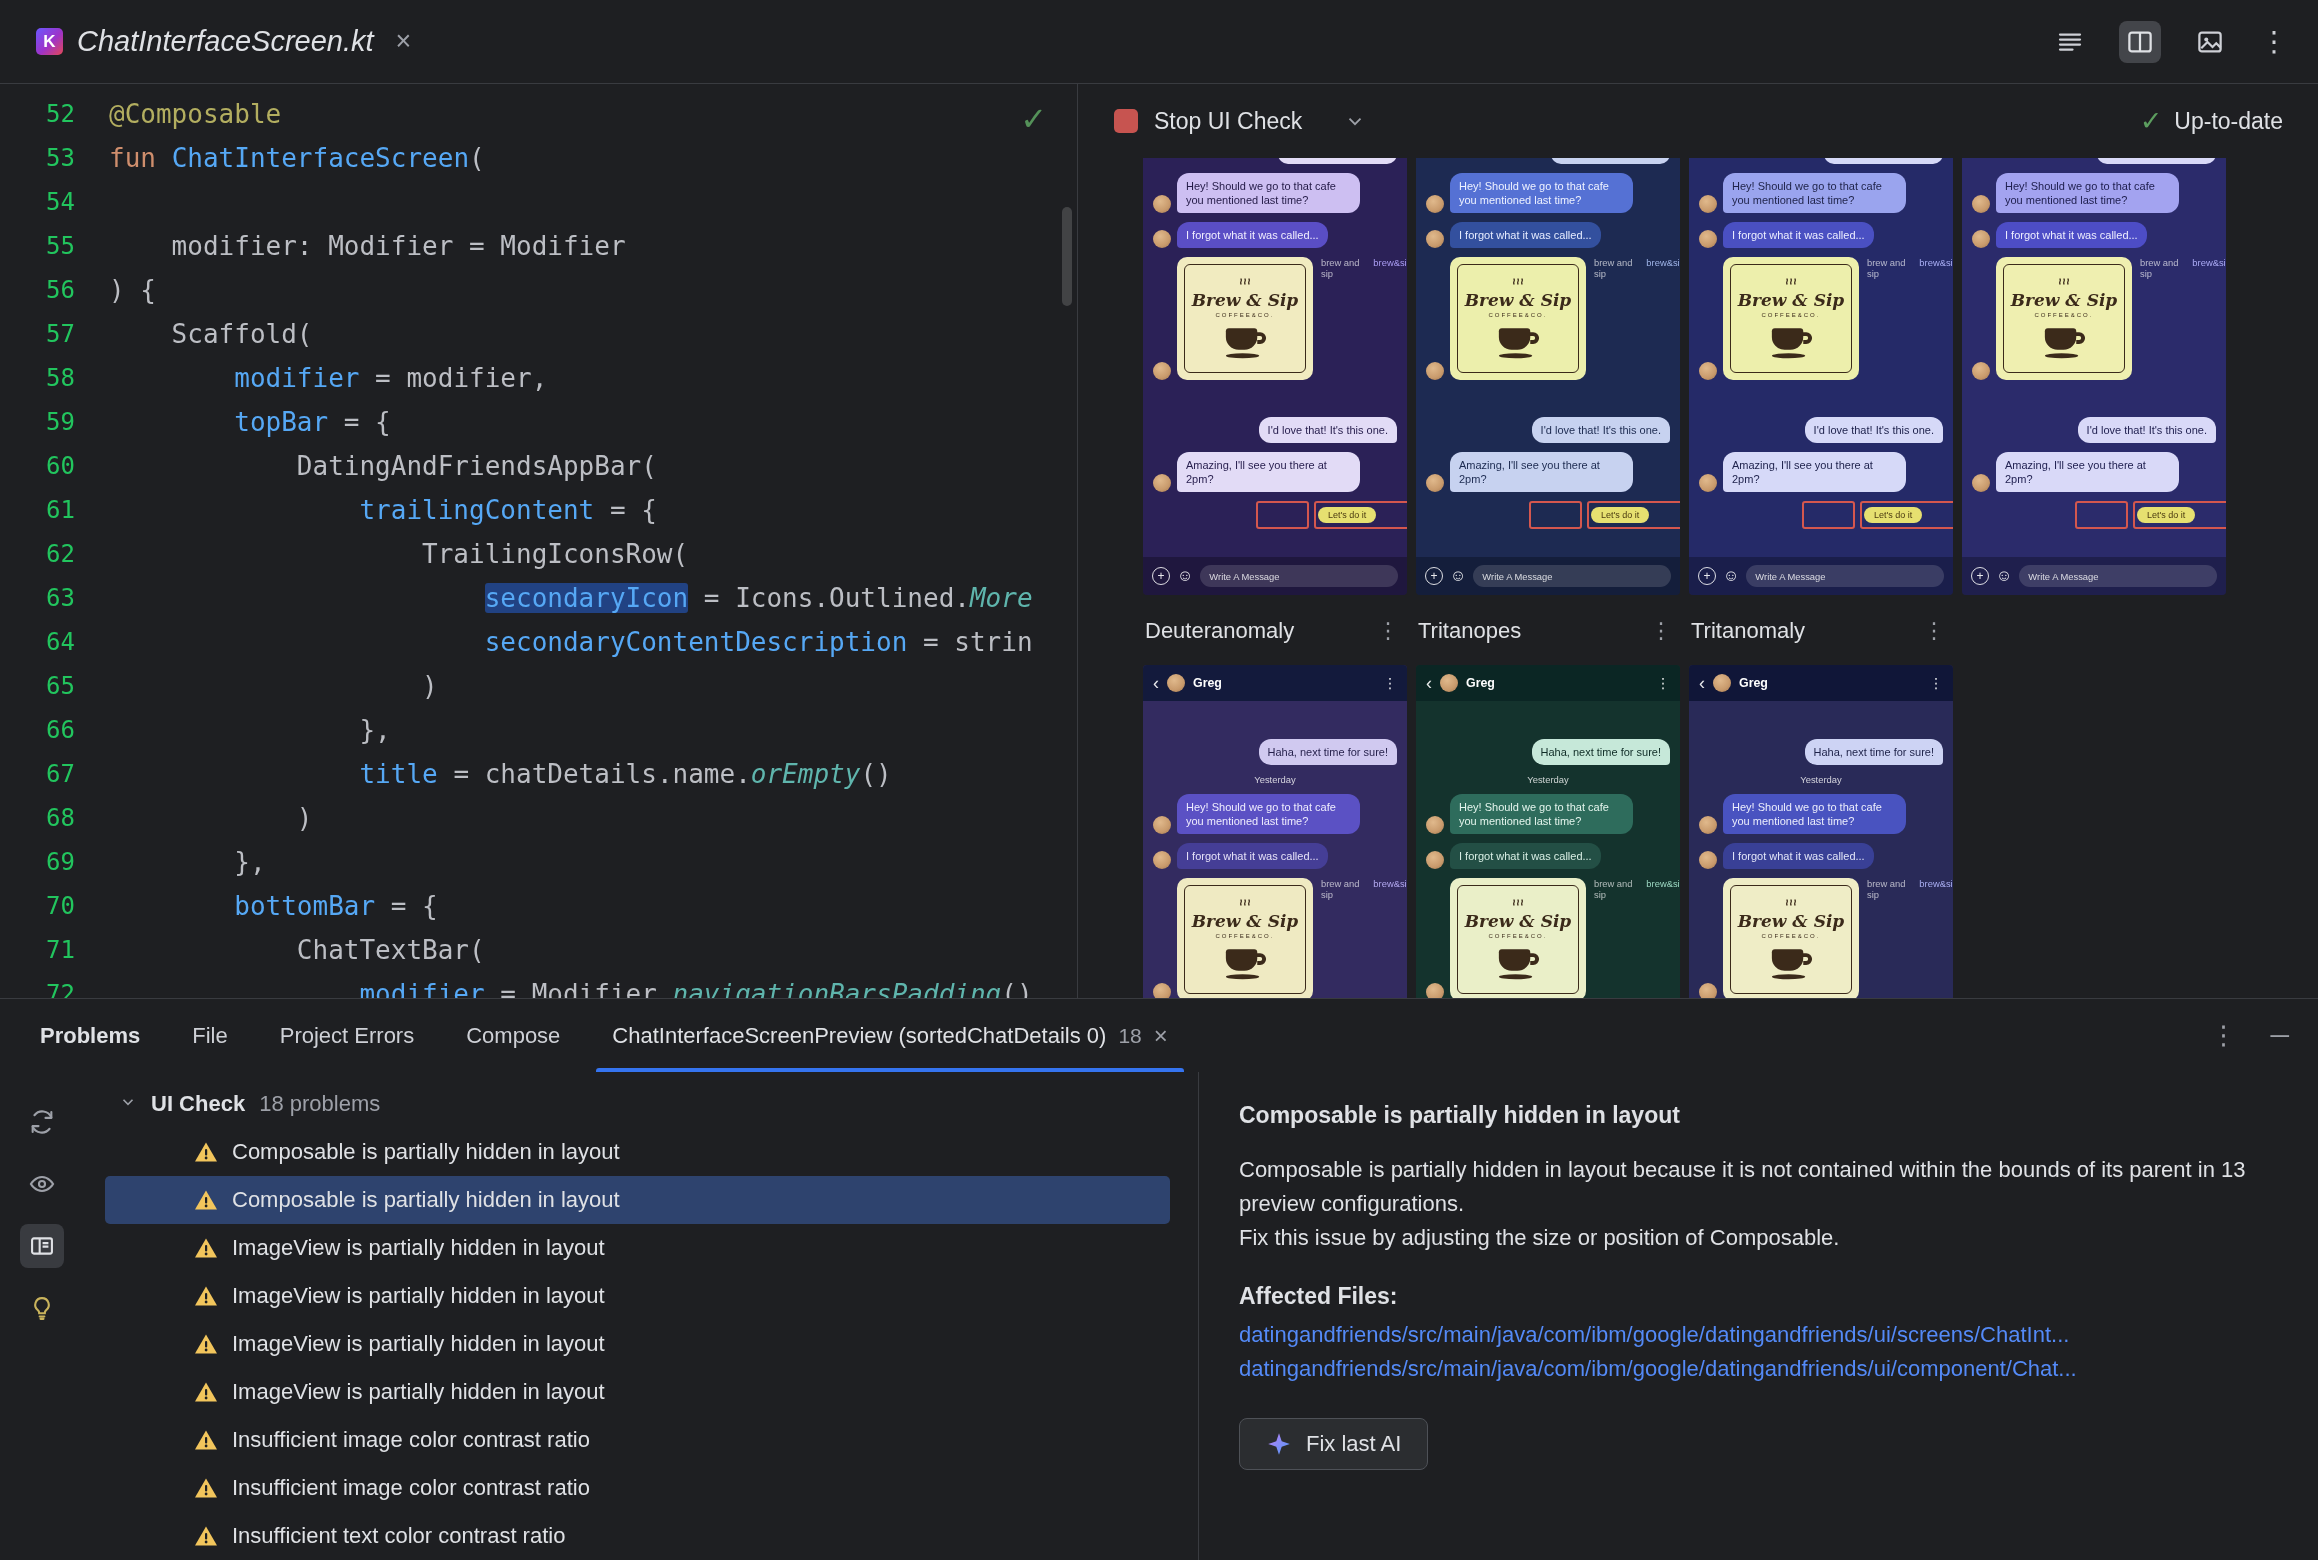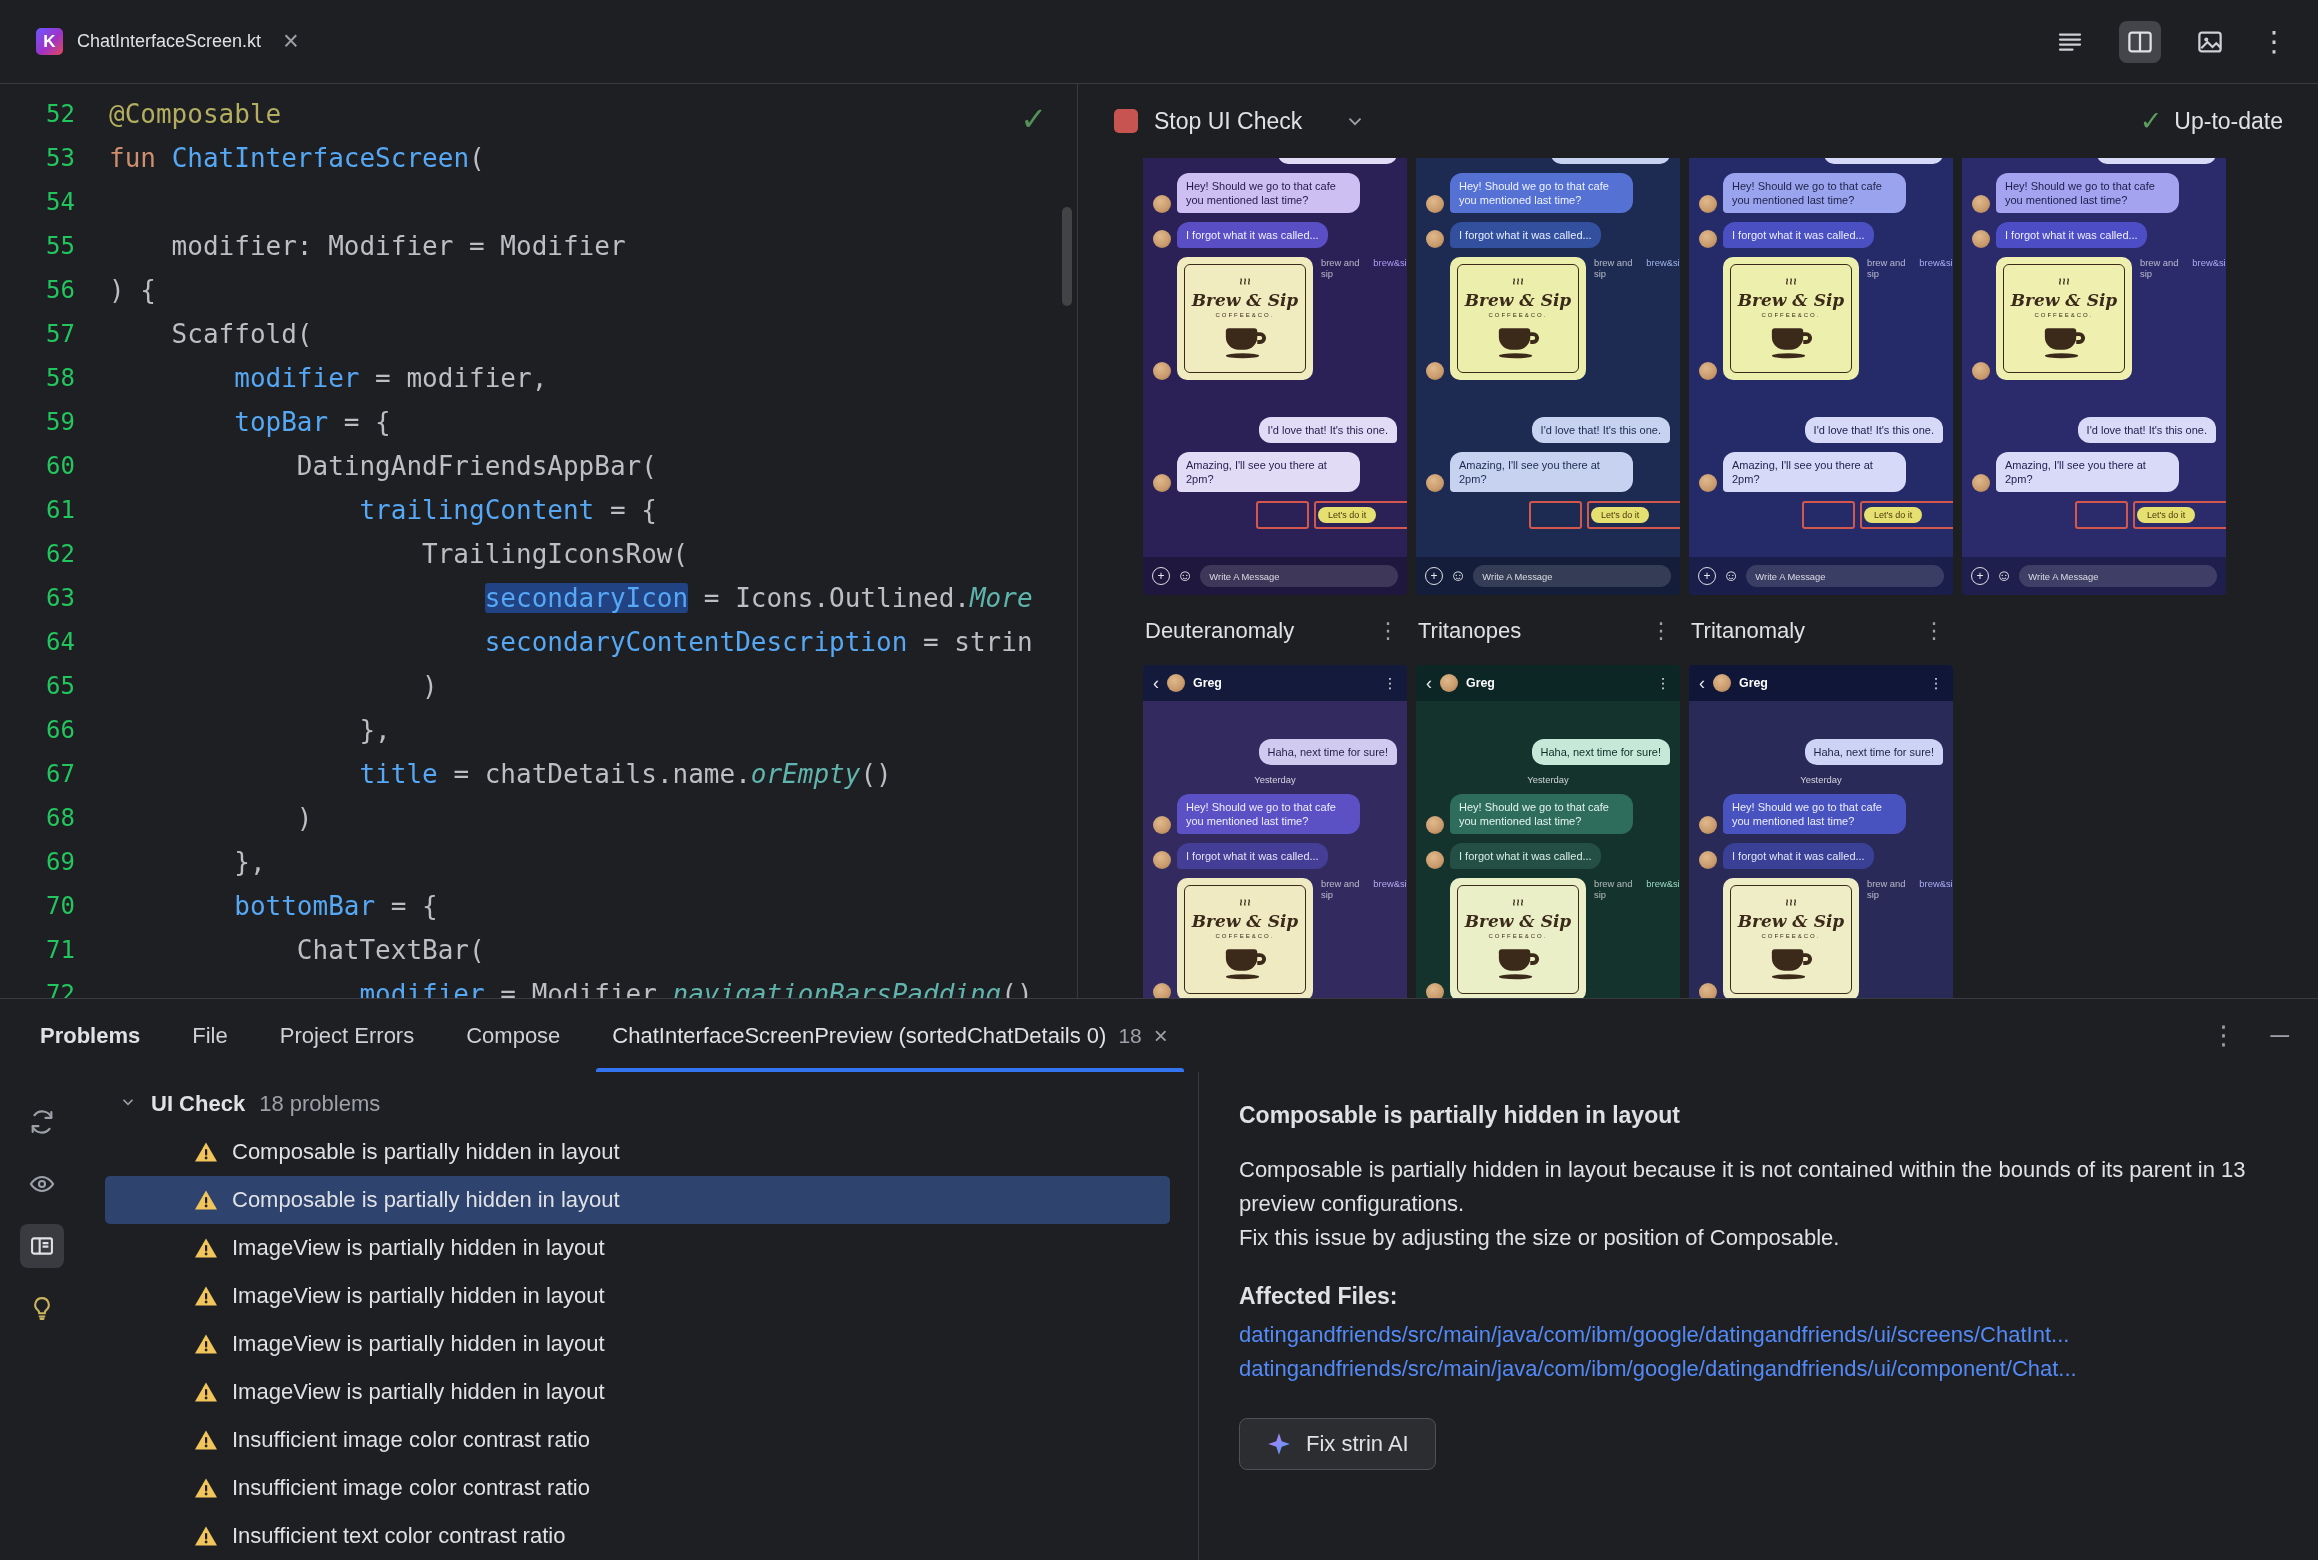--- a/index.html
+++ b/index.html
@@ -7,21 +7,21 @@
   .root{
     width:2319px;height:1560px;background:#1E1F22;color:#DFE1E5;
     font-family:"Liberation Sans",sans-serif;display:flex;flex-direction:column;
     overflow:hidden;position:relative;
   }
   
   .tabbar{flex:0 0 84px;border-bottom:1px solid #393B40;display:flex;align-items:center;padding:0 30px 0 26px;}
   .tab{display:flex;align-items:center;gap:14px;height:100%;padding:0 10px;}
   .kt-icon{width:27px;height:27px;border-radius:5px;background:linear-gradient(135deg,#6B57FF 0%,#9E33C8 55%,#E44857 100%);
     display:flex;align-items:center;justify-content:center;font-size:17px;font-weight:bold;color:#fff;}
-  .tab-title{font-size:18px;color:#DFE1E5;}
+  .tab-title{font-size:29px;color:#DFE1E5;font-style:italic;}
   .tab-close{font-size:27px;color:#9DA0A8;margin-left:8px;cursor:pointer;}
   .tabbar-right{margin-left:auto;display:flex;align-items:center;gap:28px;}
   .tb-icon{display:flex;align-items:center;justify-content:center;width:42px;height:42px;border-radius:8px;}
   .tb-icon.active{background:#43454A;}
   .tb-kebab{font-size:28px;color:#CED0D6;width:30px;text-align:center;}
   
   .main{flex:1;display:flex;min-height:0;}
   .editor-pane{flex:0 0 1078px;width:1078px;position:relative;border-right:1px solid #393B40;overflow:hidden;padding-top:8px;background:#1E1F22;}
   .code-line{display:flex;height:44px;line-height:44px;font-family:"DejaVu Sans Mono",monospace;font-size:26px;white-space:pre;}
   .gutter{flex:0 0 109px;text-align:right;padding-right:34px;color:#22c55e;font-size:24px;}
@@ -746,19 +746,19 @@
             <svg width="26" height="26" viewBox="0 0 24 24">
                 <defs>
                   <linearGradient id="sg" x1="0" y1="0" x2="1" y2="1">
                     <stop offset="0" stop-color="#C07EF5"></stop>
                     <stop offset="1" stop-color="#4B9BFA"></stop>
                   </linearGradient>
                 </defs>
                 <path d="M12 2 L14.5 9.5 L22 12 L14.5 14.5 L12 22 L9.5 14.5 L2 12 L9.5 9.5 Z" fill="url(#sg)"></path>
               </svg>
           </span>
-          <span>Fix strin AI</span>
+          <span>Fix last AI</span>
         </button>
       </div>
     </div>
   </div>
 </div>
 
 
 </body></html>

